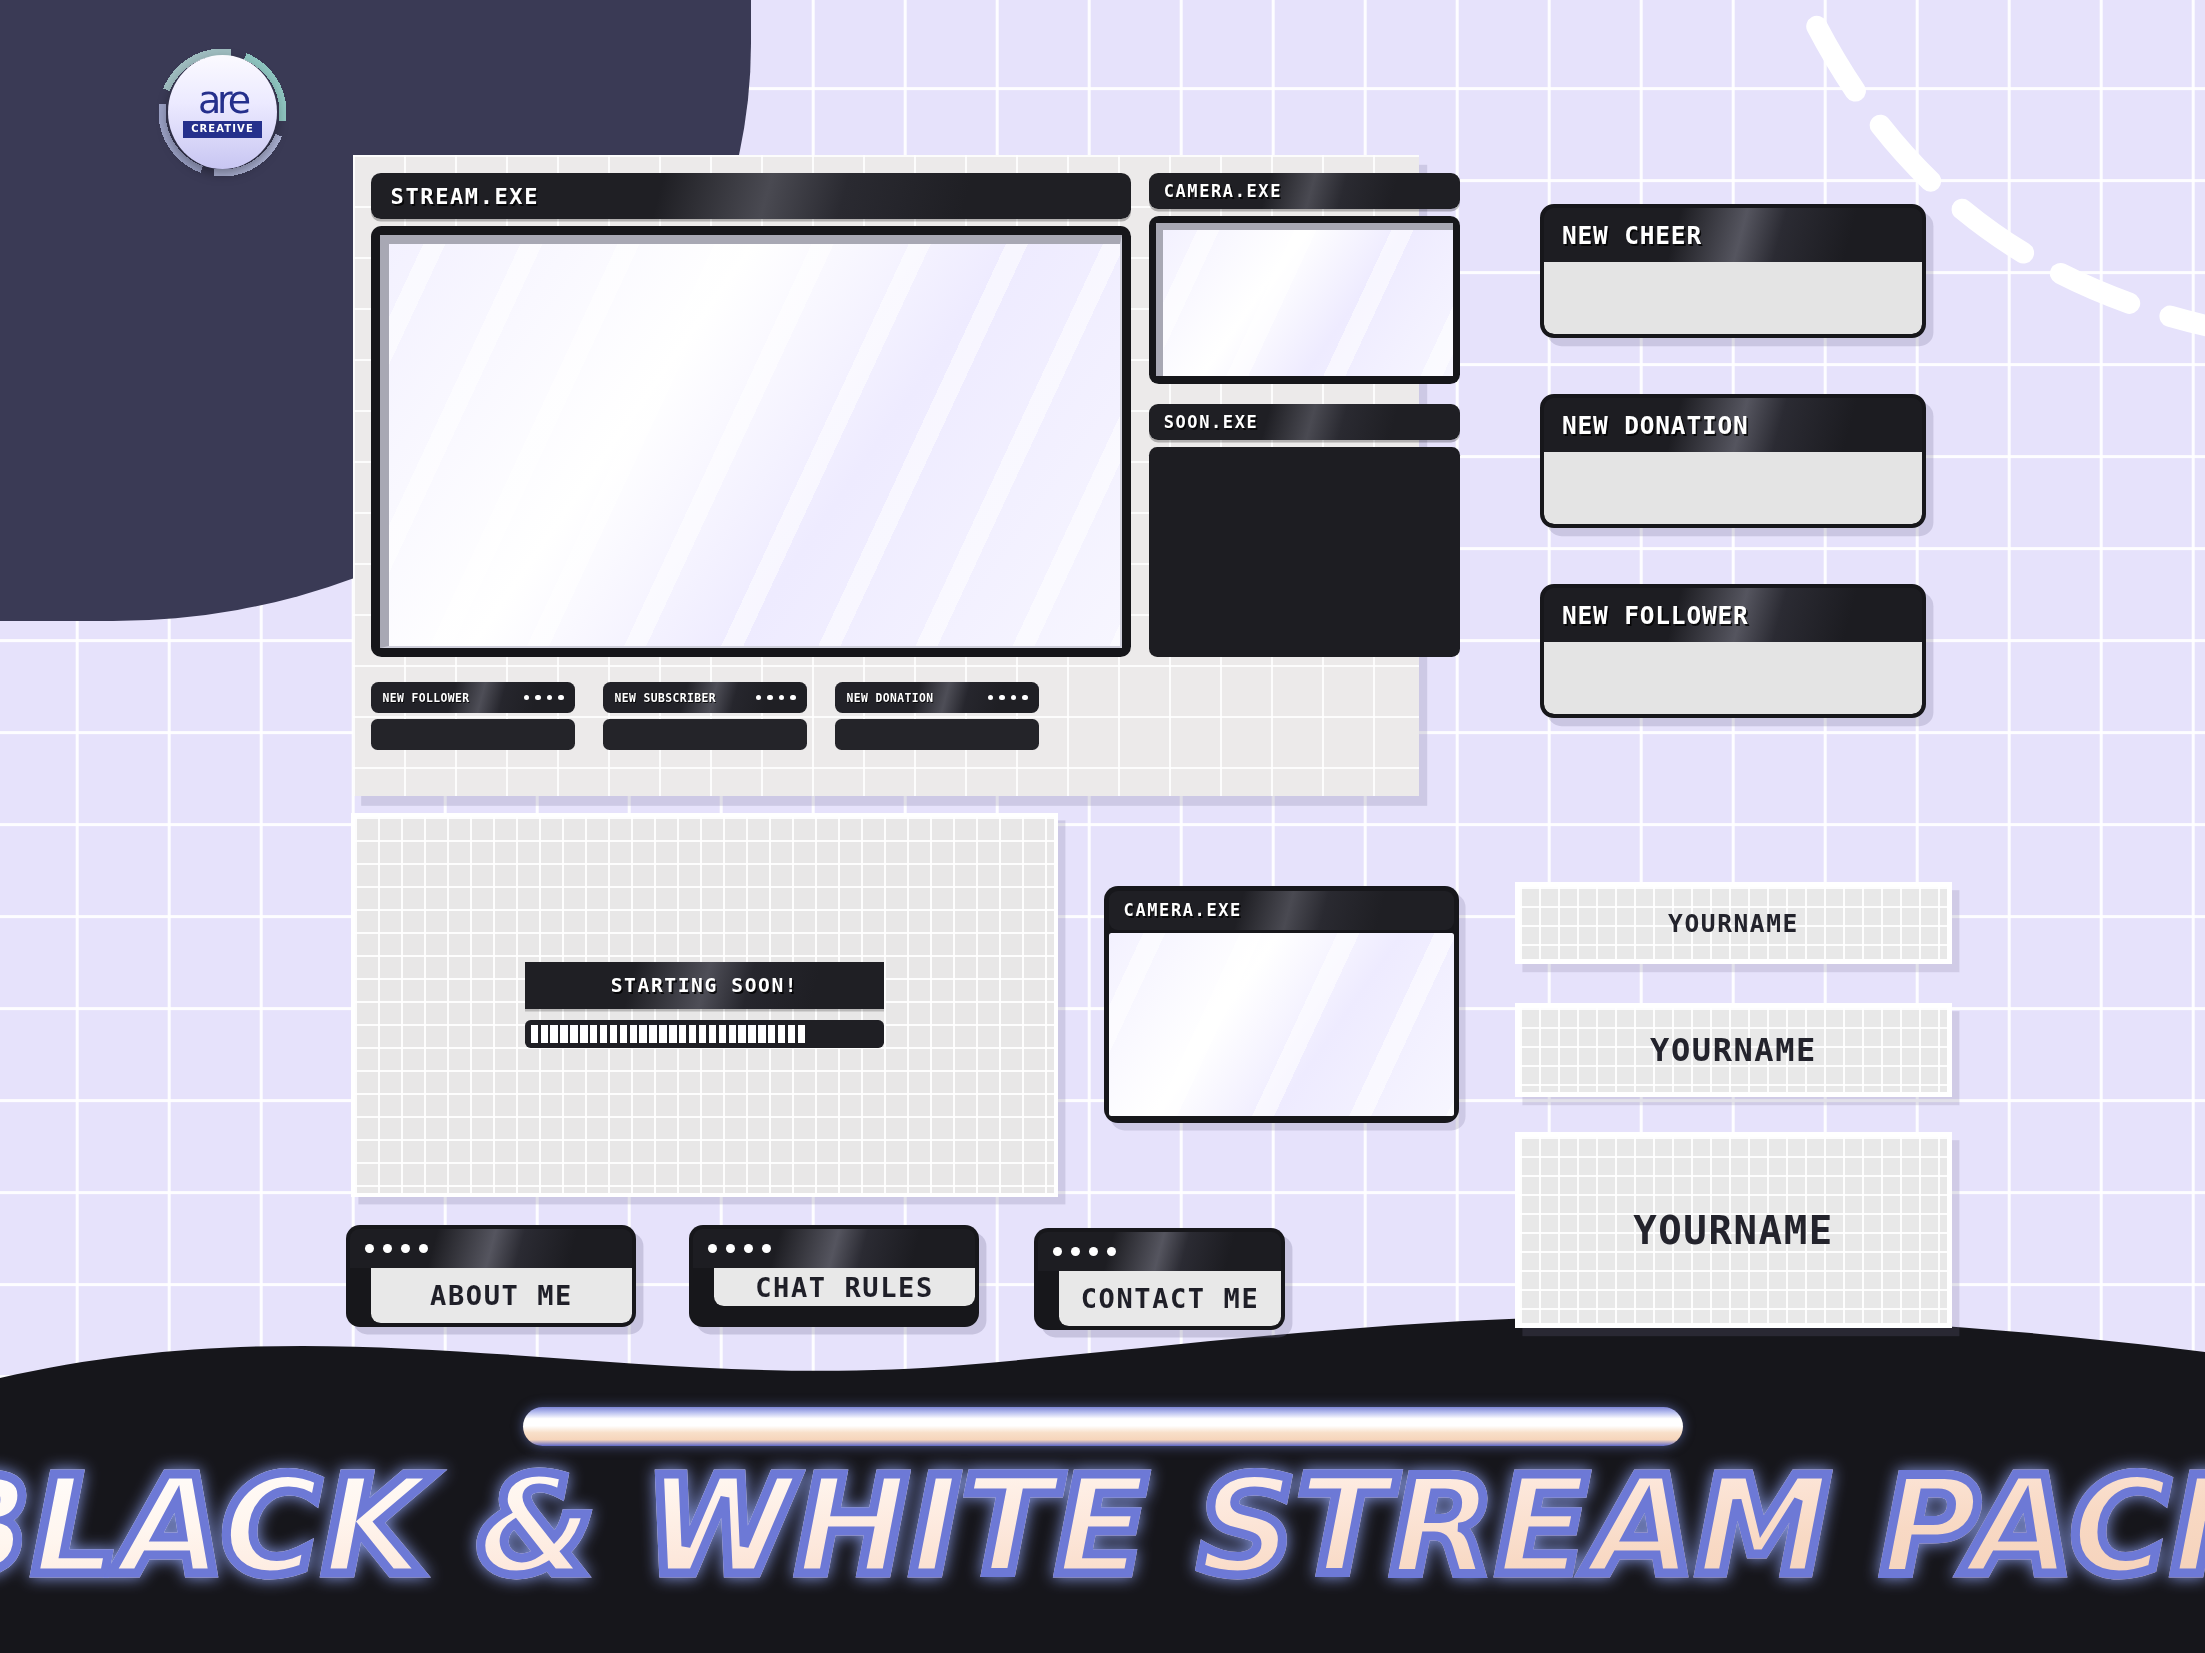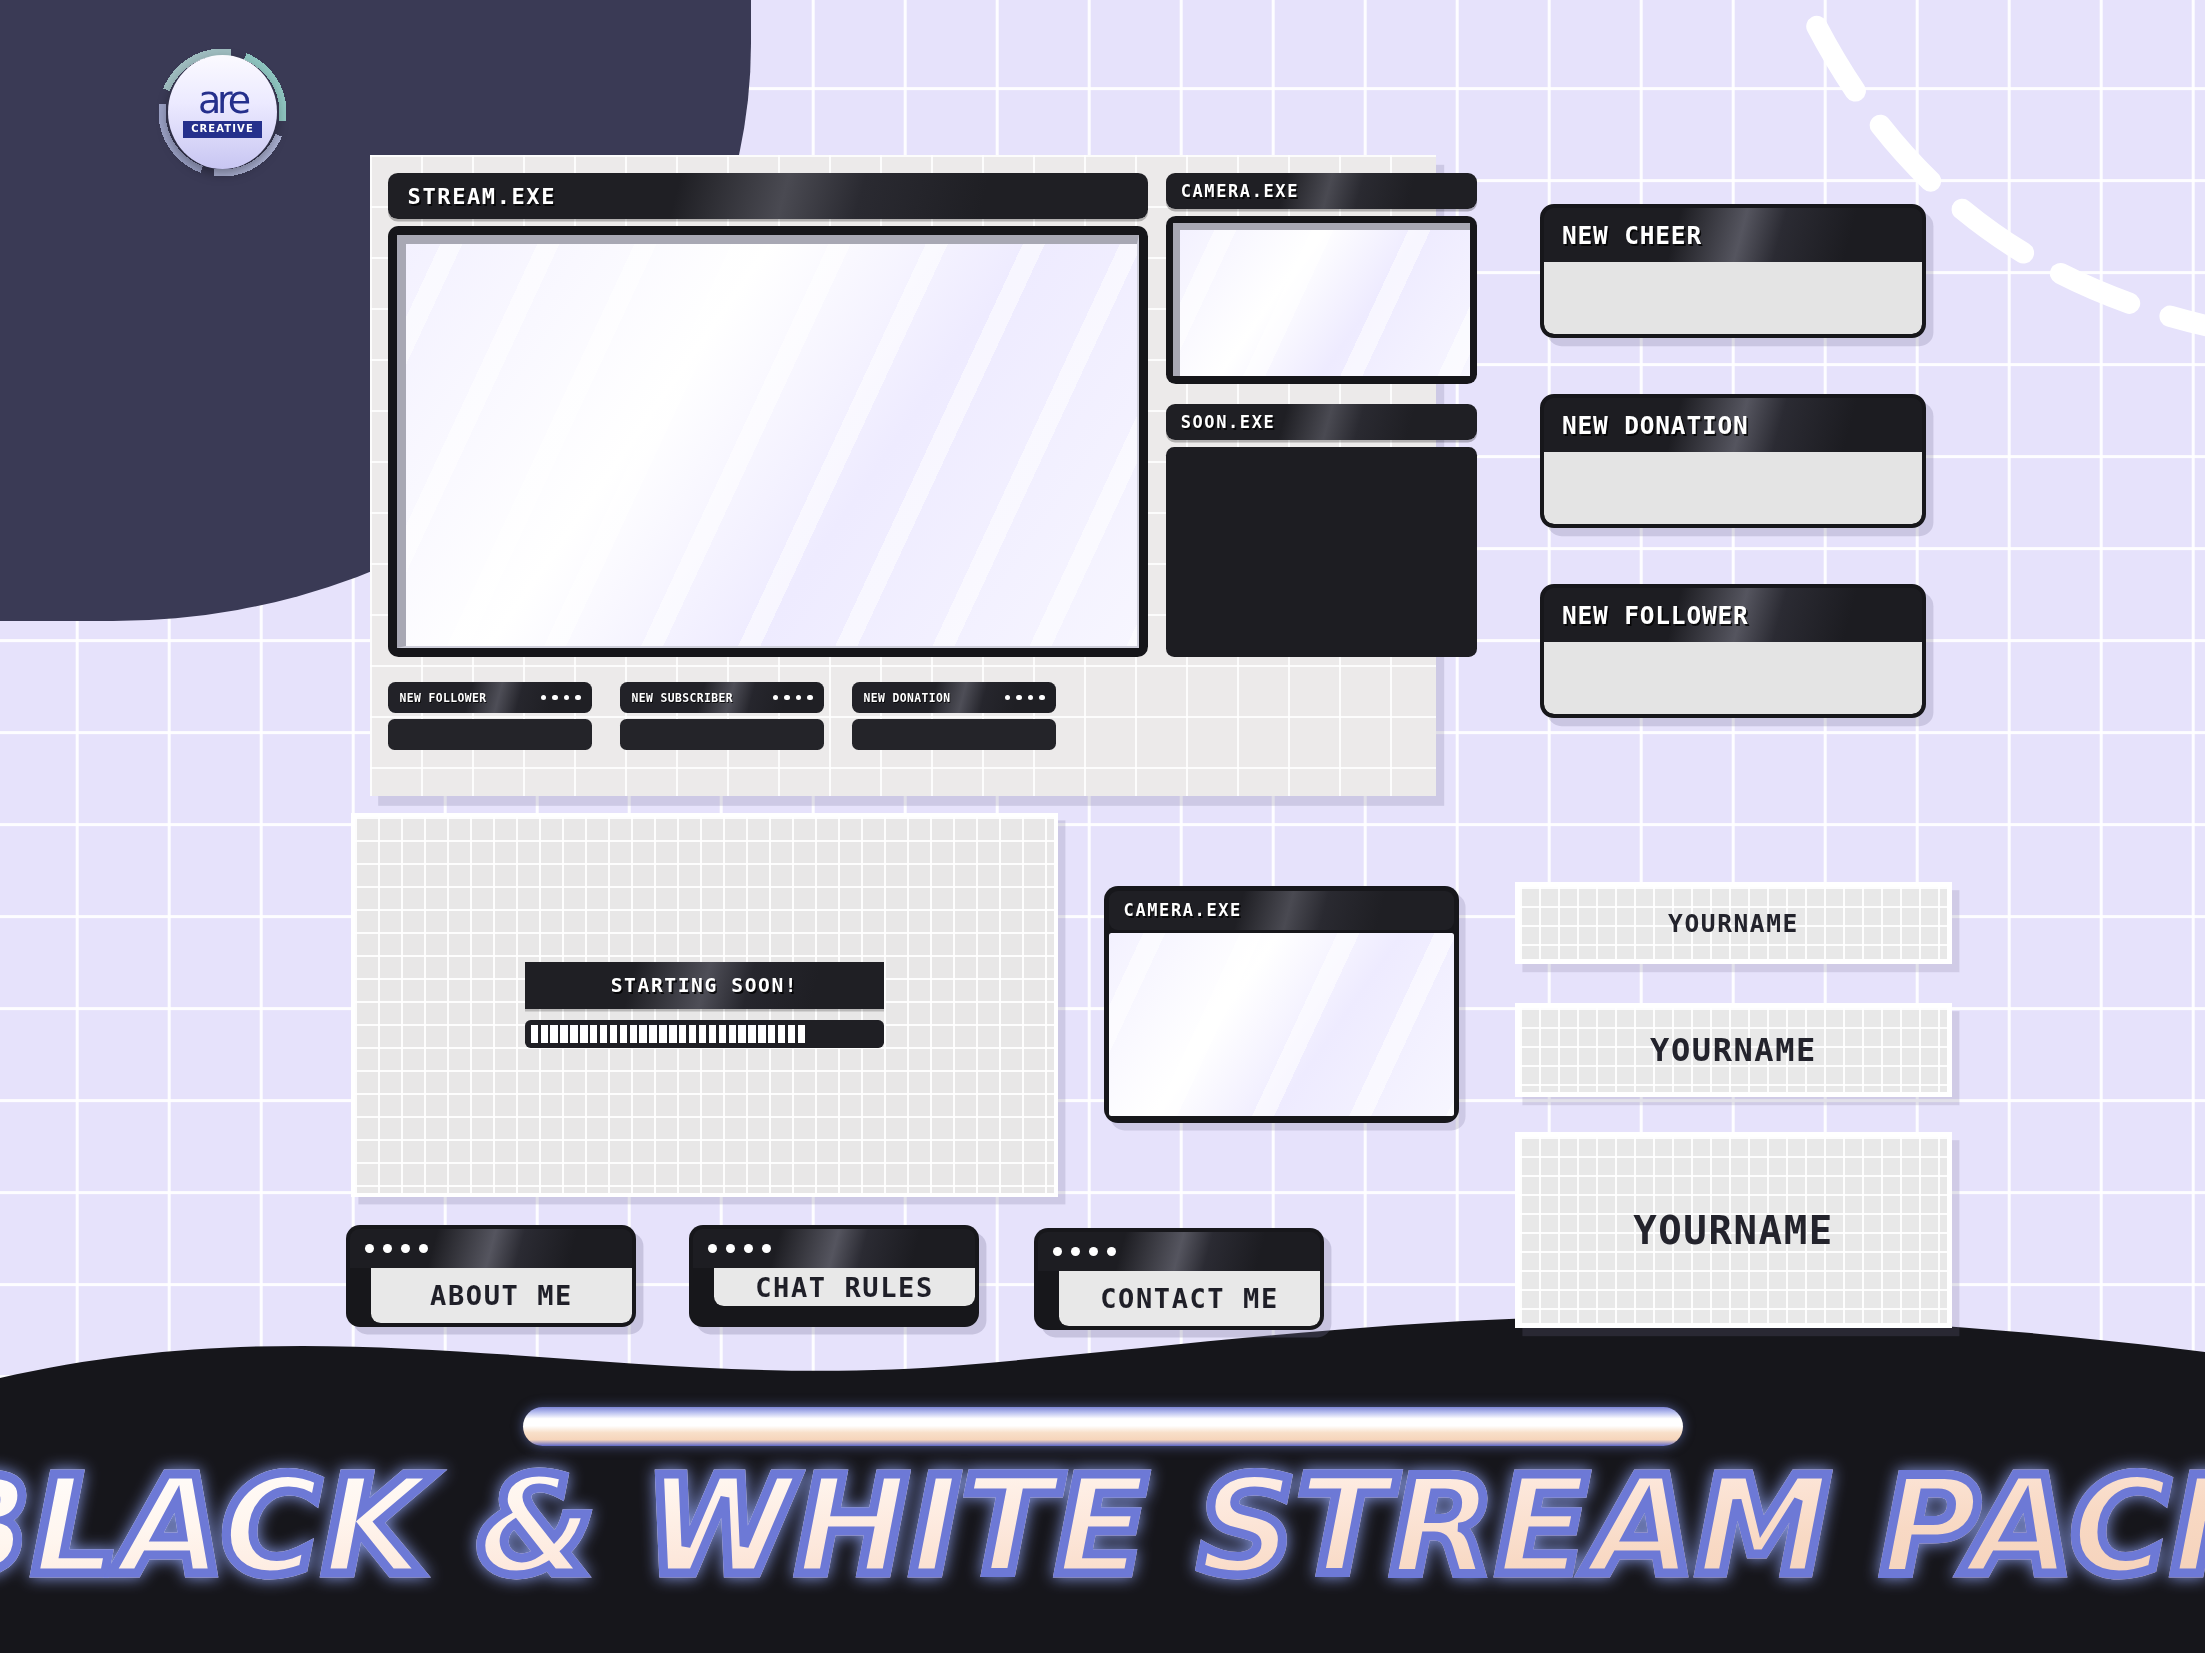--- a/index.html
+++ b/index.html
@@ -88,21 +88,20 @@
   #overlay-card{
     position:absolute; left:353px; top:155px; width:1066px; height:641px;
     background:#eceaea;
     background-image:
       linear-gradient(to right, rgba(255,255,255,.85) 2.5px, transparent 2.5px),
       linear-gradient(to bottom, rgba(255,255,255,.85) 2.5px, transparent 2.5px);
     background-size:51px 51px;
     box-shadow:8.2px 9.8px 0 rgba(120,115,150,.22);
     padding:18px;
     box-sizing:border-box;
-    margin-left:17px;
   }
 
   #stream-window{ position:absolute; left:18px; top:18px; width:760px; height:490px; }
   #stream-window .titlebar{ height:46px; padding:0 19.6px; }
   #stream-window .tb-text{ font-size:22px; }
   #stream-frame{
     margin-top:7.4px; height:431px; background:#16161a; border-radius:10.6px;
     padding:9px; box-sizing:border-box;
   }
   #stream-frame .inner{
@@ -421,21 +420,21 @@
     <span class="dots">
         <i></i>
         <i></i>
         <i></i>
         <i></i>
       </span>
   </div>
   <div class="bd pix" style="height:38px; font-size:27px;">CHAT RULES</div>
 </div>
 
-<div class="panel-btn" style="left:1034px; top:1228px; width:290px; height:102px;">
+<div class="panel-btn" style="left:1034px; top:1228px; width:251px; height:102px;">
   <div class="hd">
     <span class="dots">
         <i></i>
         <i></i>
         <i></i>
         <i></i>
       </span>
   </div>
   <div class="bd pix" style="height:55px; font-size:27px;">CONTACT ME</div>
 </div>

